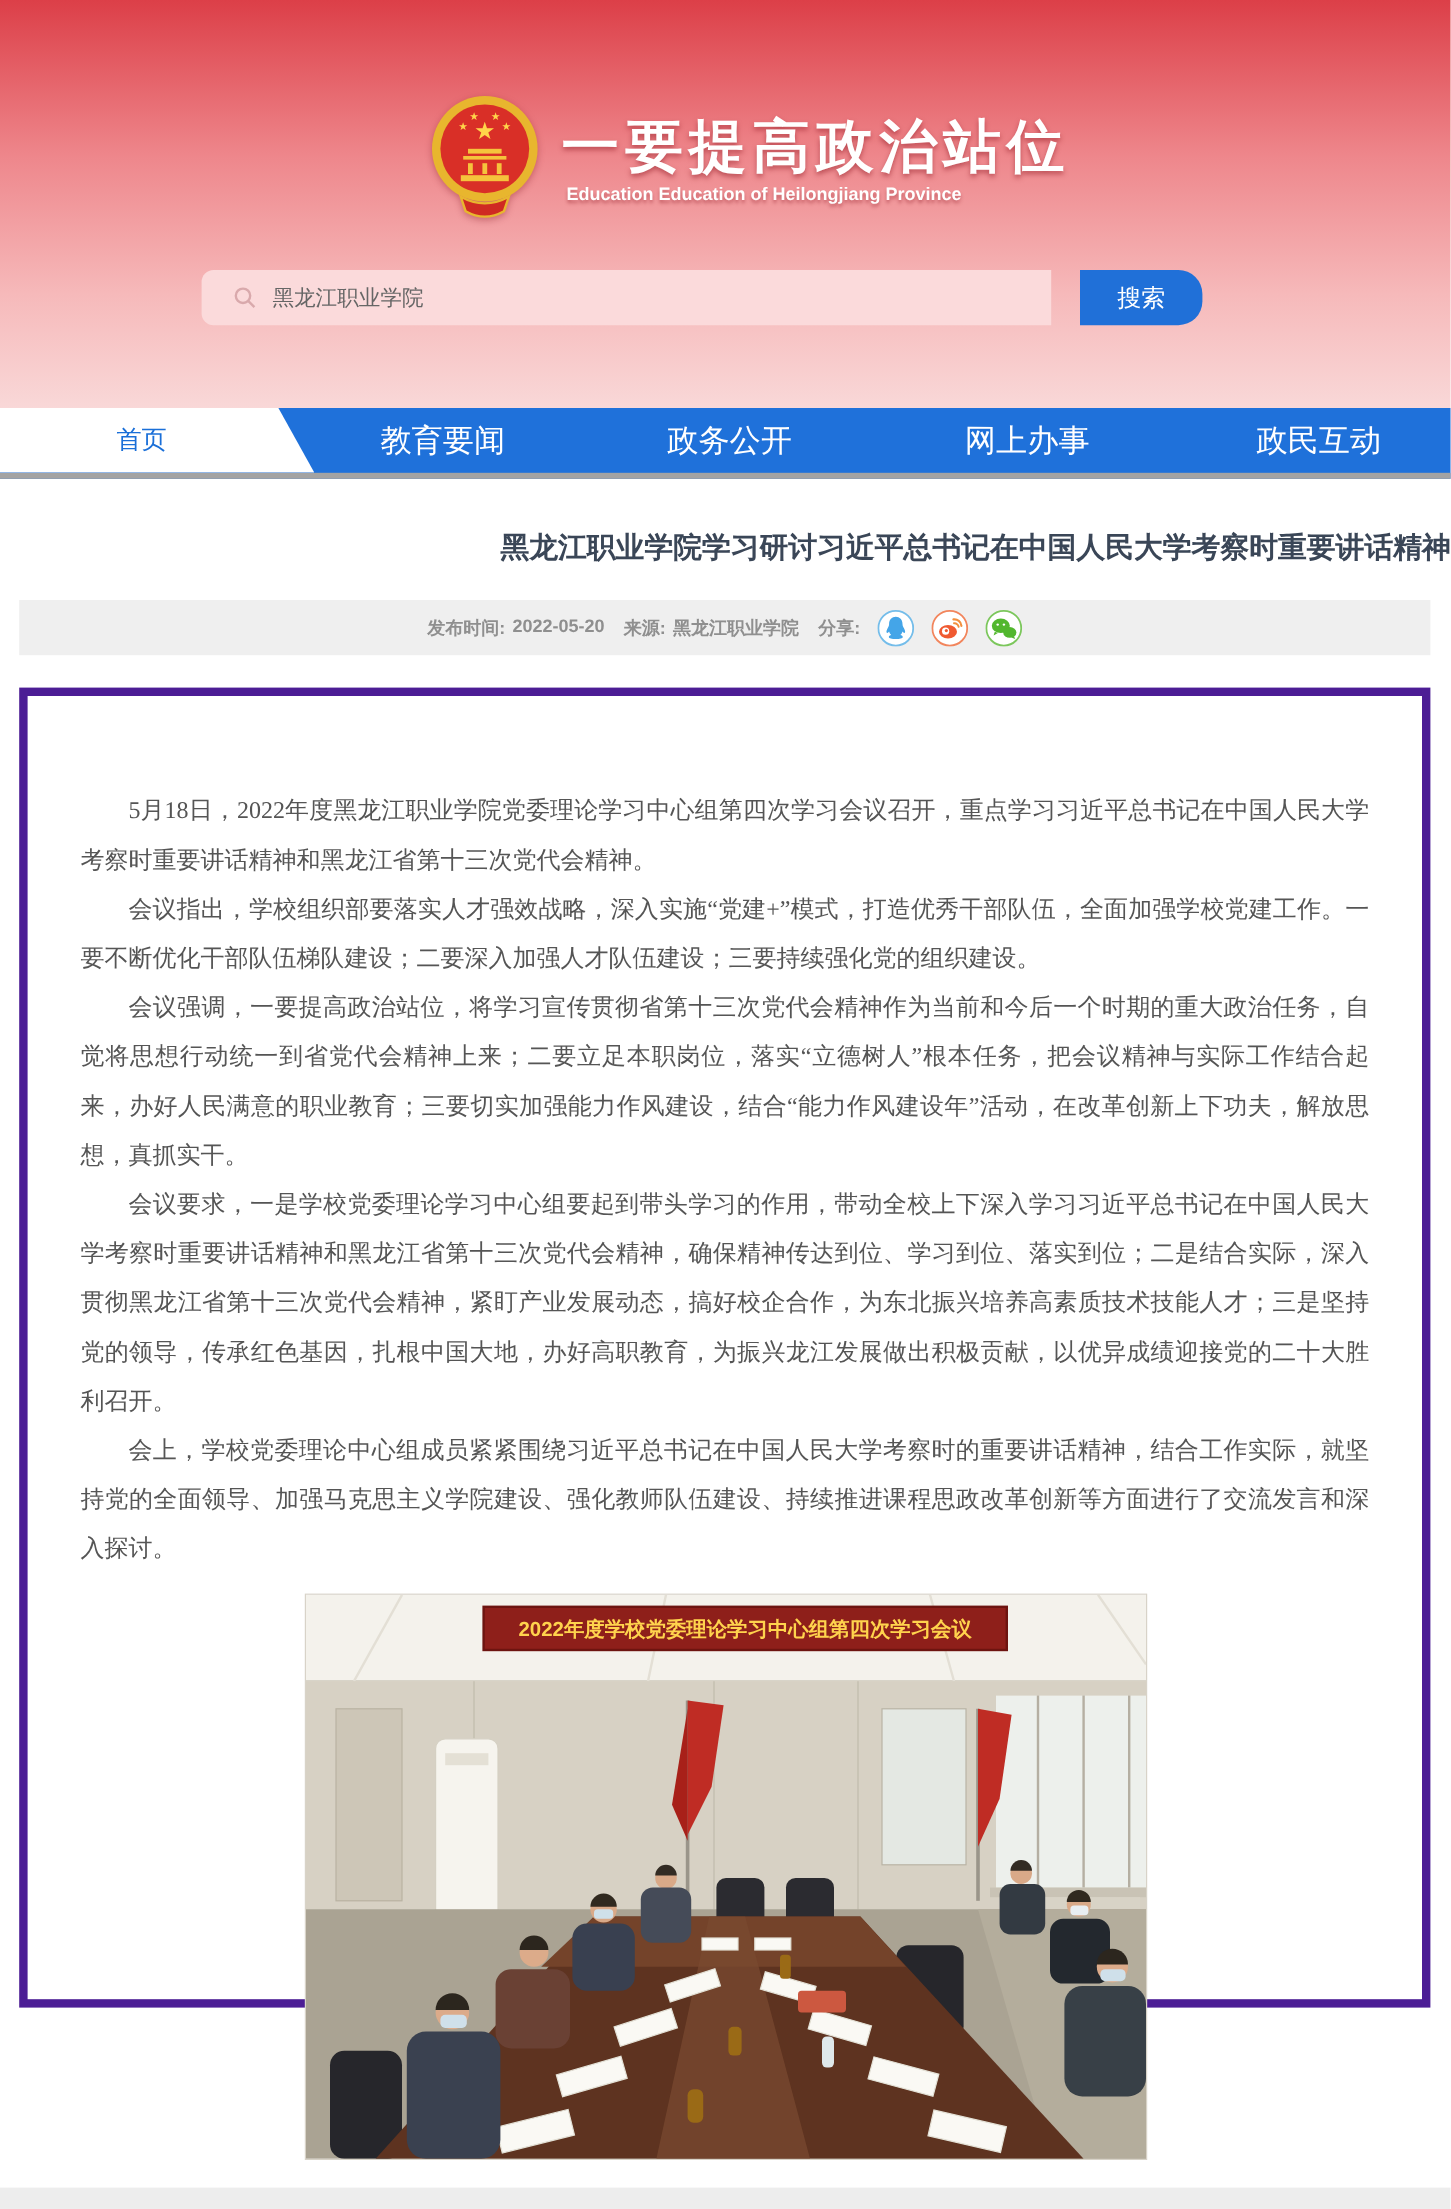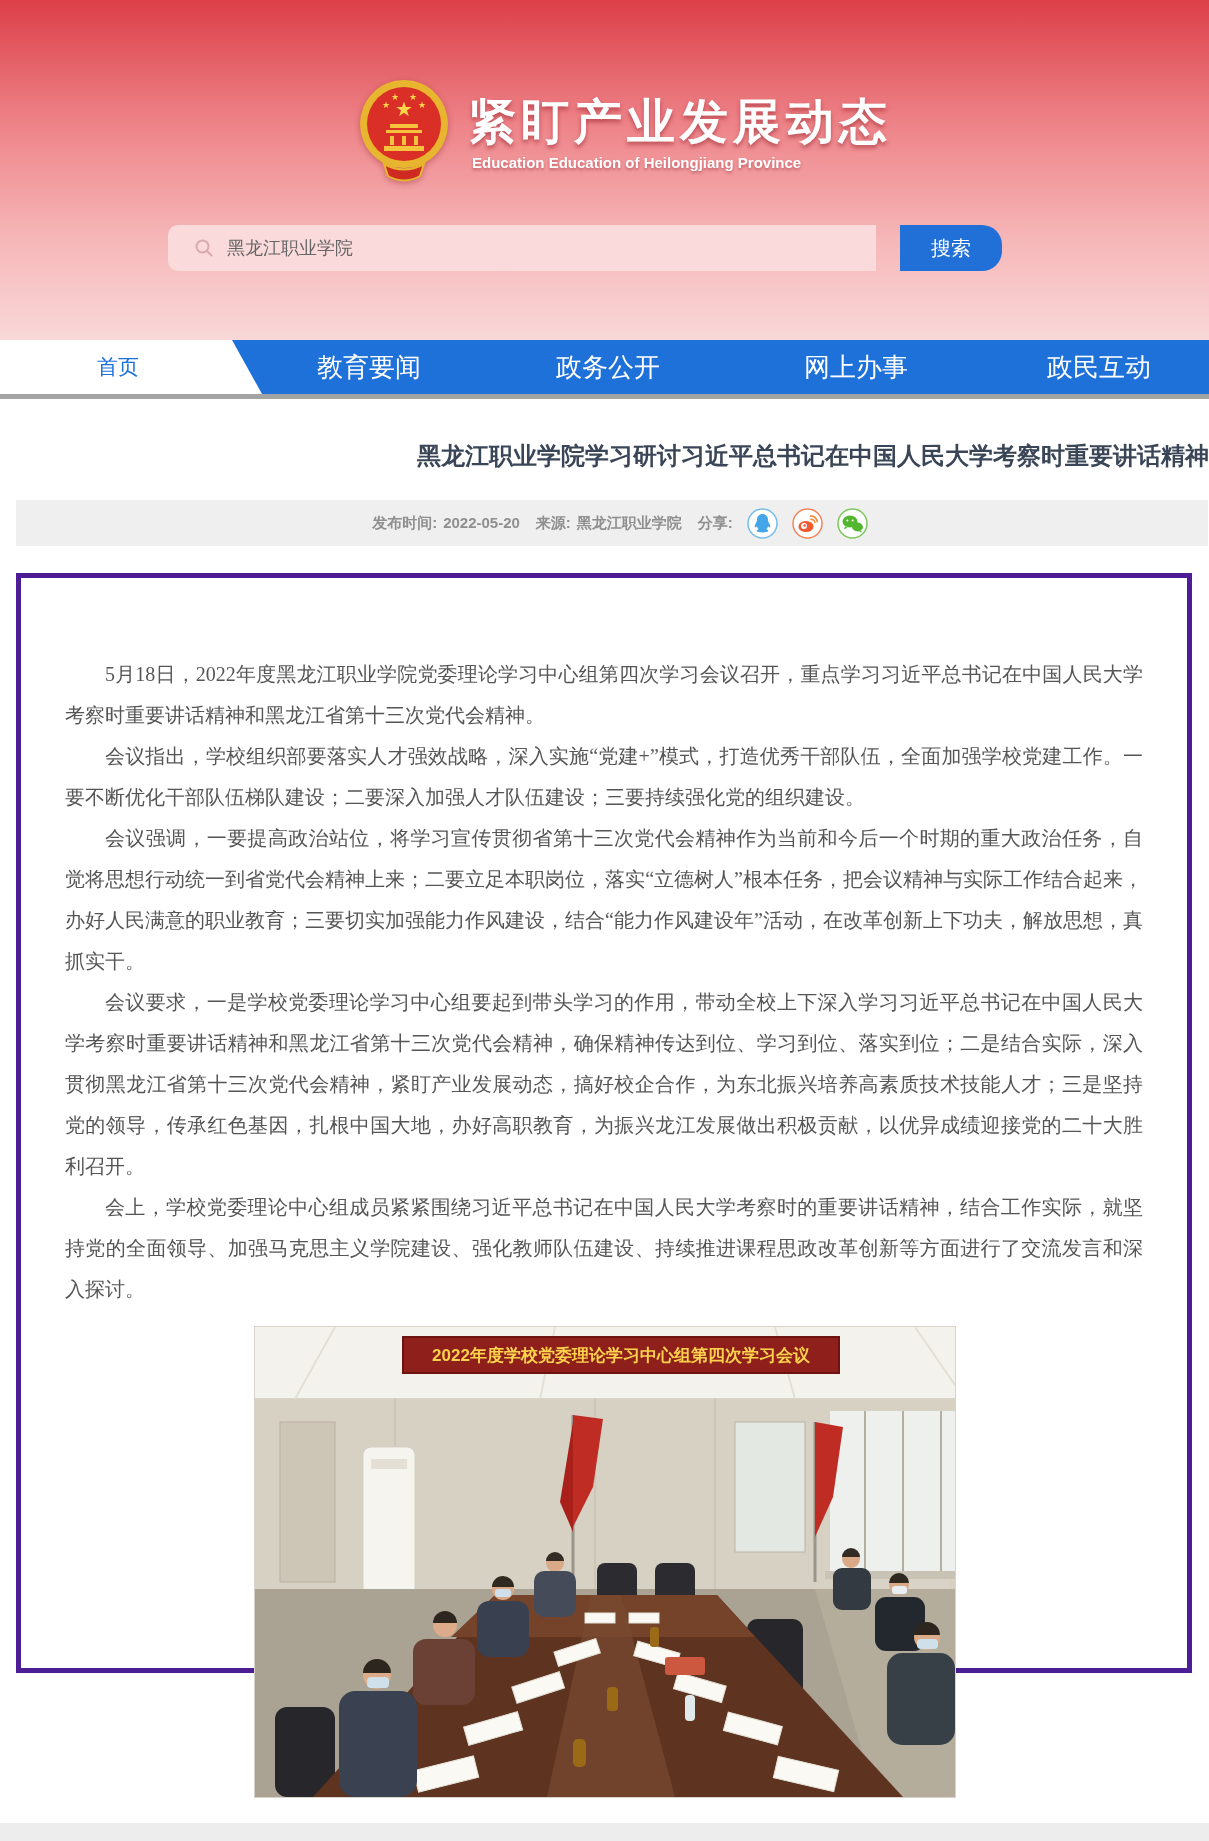--- a/index.html
+++ b/index.html
@@ -35,26 +35,26 @@
   .nav-home span{position:absolute;left:118px;top:0;transform:translateX(-50%);
     line-height:54px;font-size:21px;color:#1a6fd8;}
   .nav-item{position:absolute;top:0;transform:translateX(-50%);line-height:54px;
     font-size:26px;color:#ffffff;cursor:pointer;white-space:nowrap;}
 
   
   .article-title{position:absolute;left:0;top:440px;width:1209px;text-align:right;
     font-size:24px;font-weight:700;color:#3a4657;}
   .meta-bar{position:absolute;left:16px;top:500px;width:1176px;height:46px;background:#efefef;
     display:flex;align-items:center;justify-content:center;gap:8px;
-    font-size:15px;font-weight:700;color:#8f8f8f;padding-left:16px;}
+    font-size:15px;font-weight:700;color:#8f8f8f;}
   .meta-group{display:flex;gap:6px;margin-right:8px;}
   .share-icon{width:31px;height:31px;margin-left:6px;cursor:pointer;display:block;}
 
   .content-box{position:absolute;left:16px;top:573px;width:1176px;height:1100px;
-    border:5px solid #4c1d95;box-sizing:border-box;background:#fff;padding:76px 44px 0 44px;}
+    border:7px solid #4c1d95;box-sizing:border-box;background:#fff;padding:76px 44px 0 44px;}
   .content-box p{margin:0;font-family:"Liberation Serif",serif;font-size:20px;line-height:41px;
     color:#555;text-align:justify;text-indent:2em;}
   .photo-wrap{width:700px;margin:16px auto 0 auto;}
   .photo-wrap svg{display:block;border:1px solid #d8d3c8;}
 
   .footer-strip{position:absolute;left:0;top:1823px;width:1209px;height:18px;background:#ededed;}
 </style>
 </head>
 <body>
 
@@ -71,21 +71,21 @@
         <text x="57" y="22" font-size="9" text-anchor="middle" fill="#ffd54a">★</text>
         <text x="66" y="30" font-size="9" text-anchor="middle" fill="#ffd54a">★</text>
         <rect x="34" y="46" width="28" height="4" fill="#f5c33c"></rect>
         <rect x="30" y="52" width="36" height="3" fill="#f5c33c"></rect>
         <rect x="34" y="58" width="4" height="9" fill="#f5c33c"></rect>
         <rect x="46" y="58" width="4" height="9" fill="#f5c33c"></rect>
         <rect x="58" y="58" width="4" height="9" fill="#f5c33c"></rect>
         <rect x="28" y="68" width="40" height="5" fill="#f5c33c"></rect>
         <path d="M28 86 Q48 97 68 86 L64 98 Q48 107 32 98 Z" fill="#cf2a22" stroke="#e8b62e" stroke-width="2"></path>
       </svg>
-      <div class="site-title">紧盯产业发展动态</div>
+      <div class="site-title">一要提高政治站位</div>
       <div class="site-subtitle">Education Education of Heilongjiang Province</div>
     </div>
 
     <div class="search">
       <div class="search-field">
         <svg width="20" height="20" viewBox="0 0 20 20">
           <circle cx="8.5" cy="8.5" r="6" stroke="#d9a9ac" stroke-width="2" fill="none"></circle>
           <line x1="13" y1="13" x2="18" y2="18" stroke="#d9a9ac" stroke-width="2"></line>
         </svg>
         <input type="text" value="黑龙江职业学院" style="">

